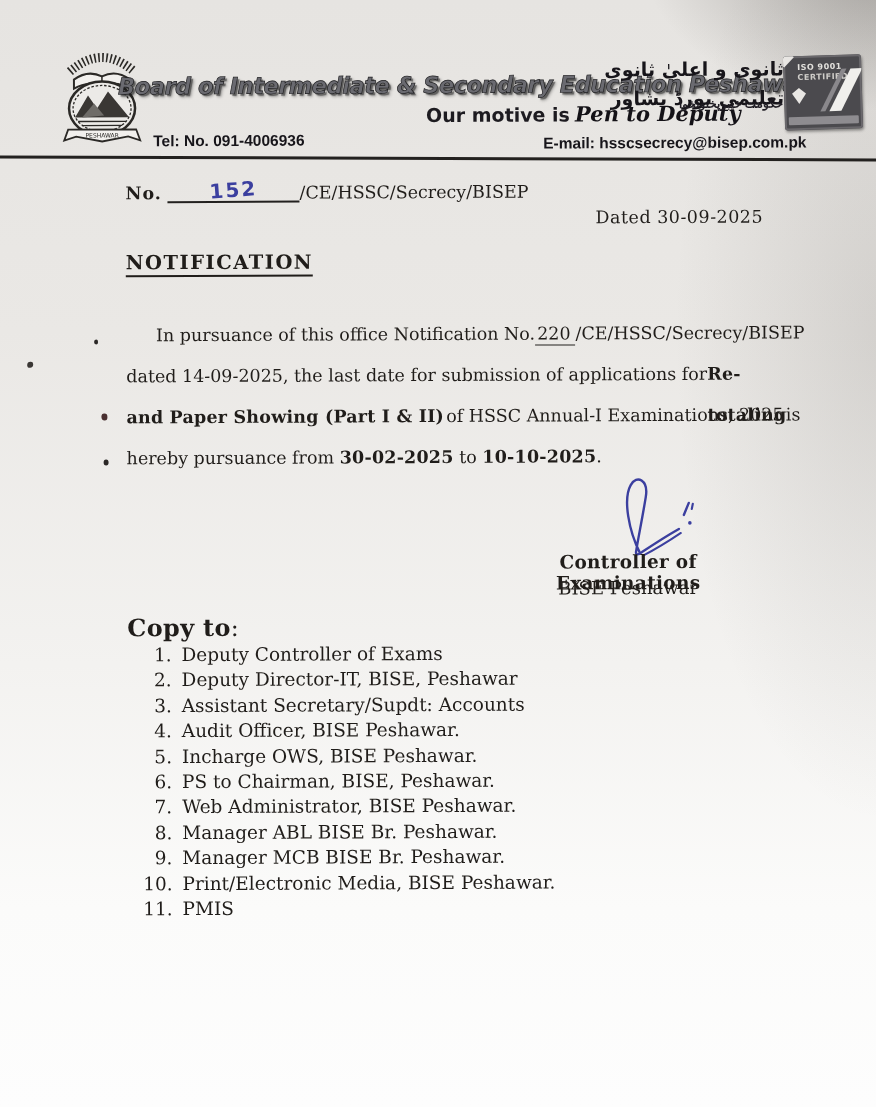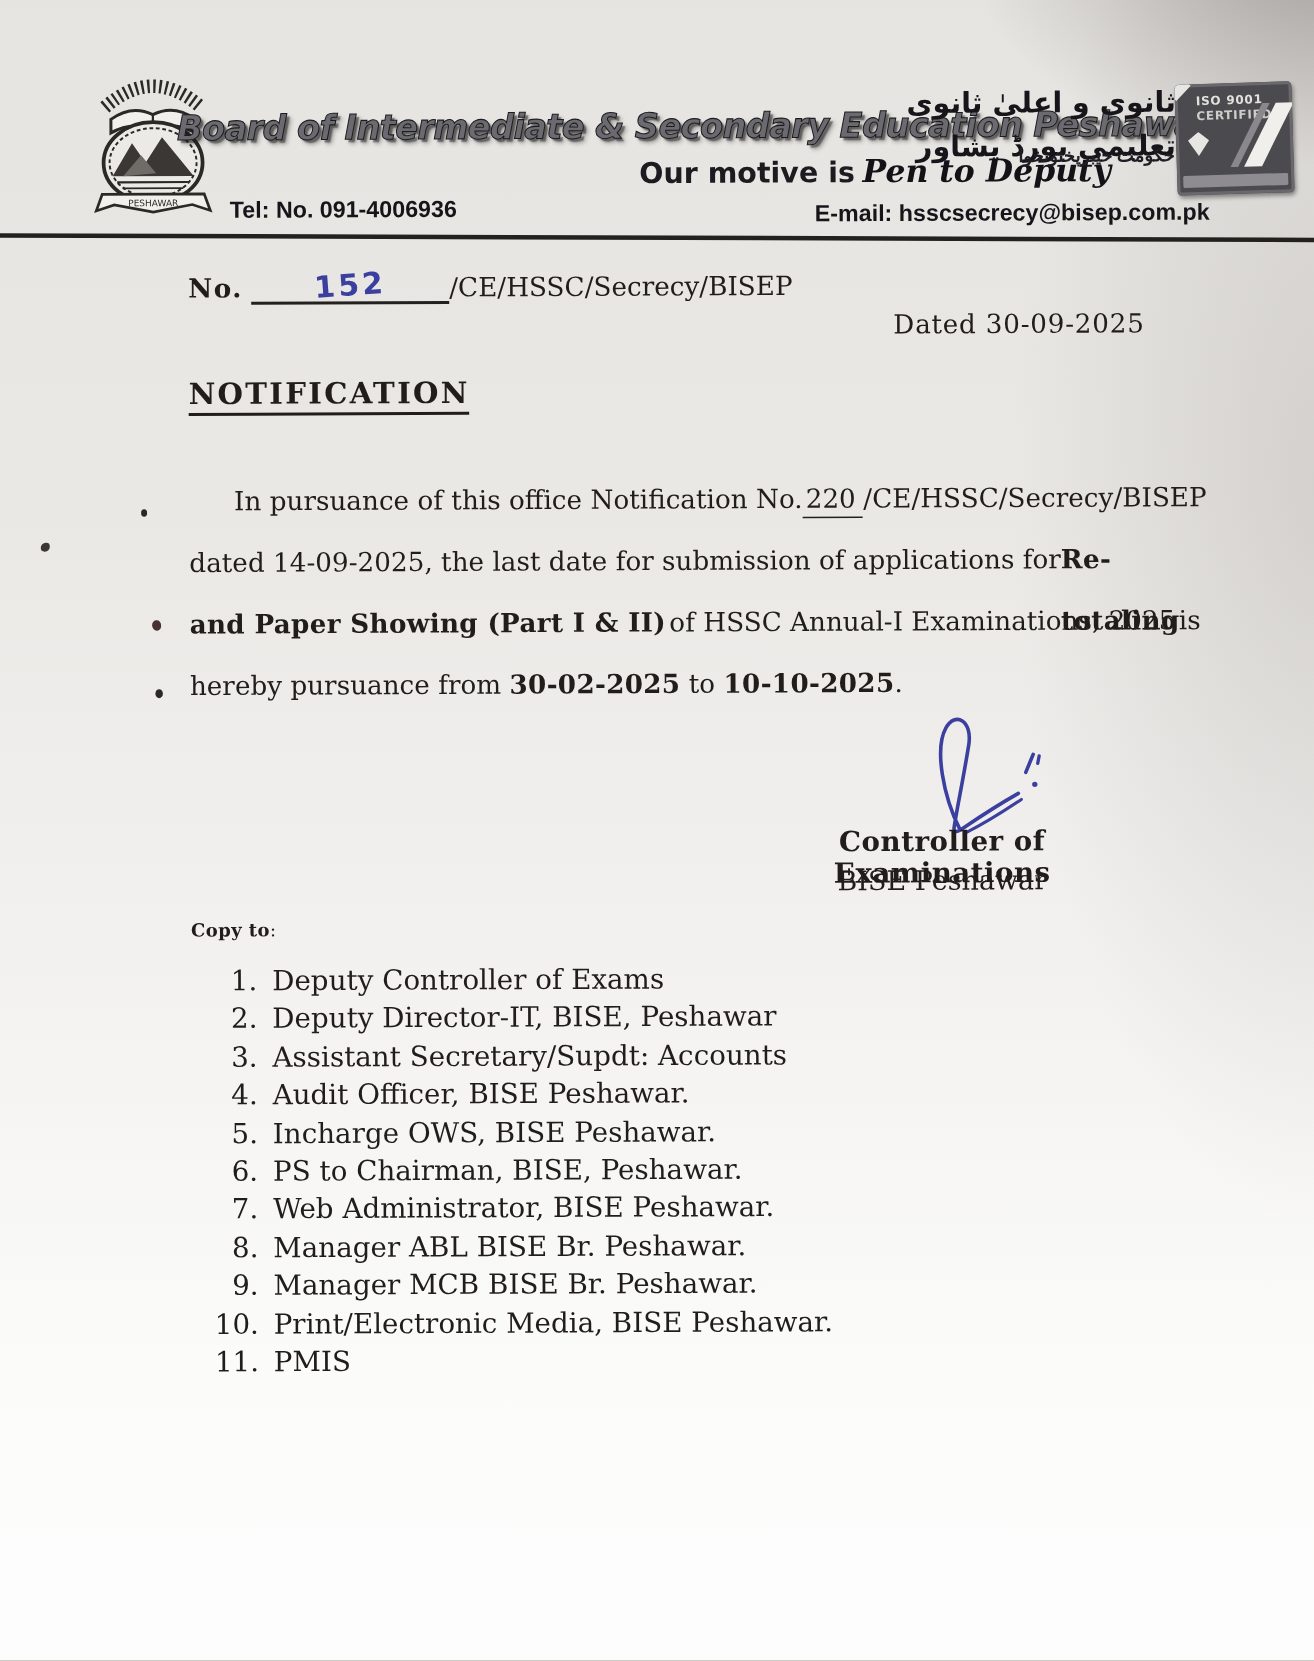--- a/index.html
+++ b/index.html
@@ -69,21 +69,21 @@
   .bodytext .j{display:flex;justify-content:space-between;white-space:normal;}
   .bodytext .j > span{white-space:nowrap;}
   .ind{padding-left:30px;}
   .u150{border-bottom:1.8px solid #23211f;padding:0 5px 1px 2px;}
   b.em{letter-spacing:.2px;}
   
   .sig{position:absolute;left:598px;top:474px;width:120px;height:86px;}
   .sigtitle{position:absolute;left:490px;top:552px;width:276px;text-align:center;font-weight:bold;font-size:18.5px;letter-spacing:.3px;}
   .sigorg{position:absolute;left:490px;top:578px;width:276px;text-align:center;font-size:18px;}
   
-  .copyto{position:absolute;left:127px;top:612px;font-size:12px;}
+  .copyto{position:absolute;left:127px;top:612px;font-size:24px;}
   .copyto .lbl{font-weight:bold;letter-spacing:.3px;}
   .copylist{position:absolute;left:127px;top:641px;width:560px;margin:0;padding-left:50px;font-size:18.5px;}
   .copylist li{line-height:25.4px;padding-left:4px;}
   
   .speck{position:absolute;border-radius:50%;background:#2b2826;}
   .s1{left:95px;top:338px;width:4px;height:5px;}
   .s2{left:28px;top:360px;width:6px;height:6px;background:#3a3734;border-radius:60% 40% 55% 45%;}
   .s3{left:102px;top:412px;width:6px;height:7px;background:#4a3030;border-radius:50% 50% 45% 55%;}
   .s4{left:104px;top:458px;width:5px;height:6px;}
 </style>

